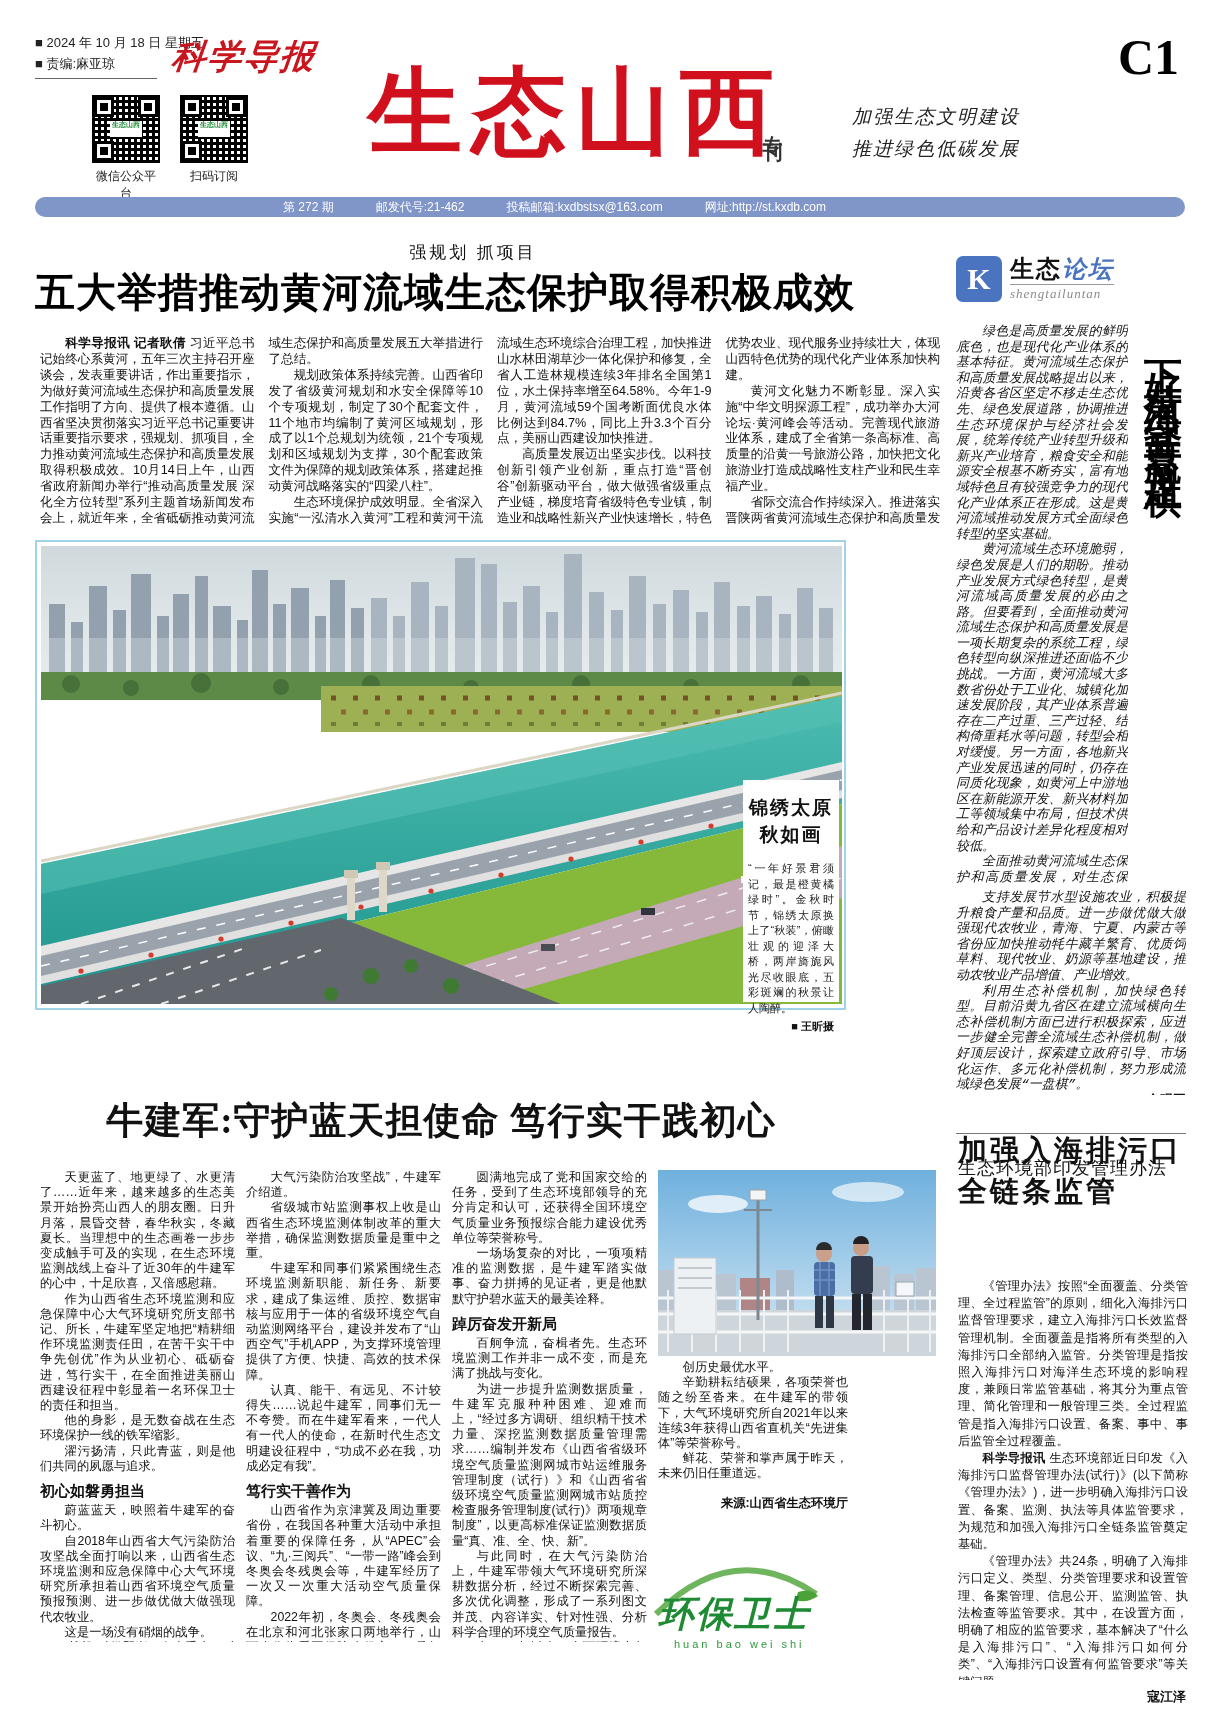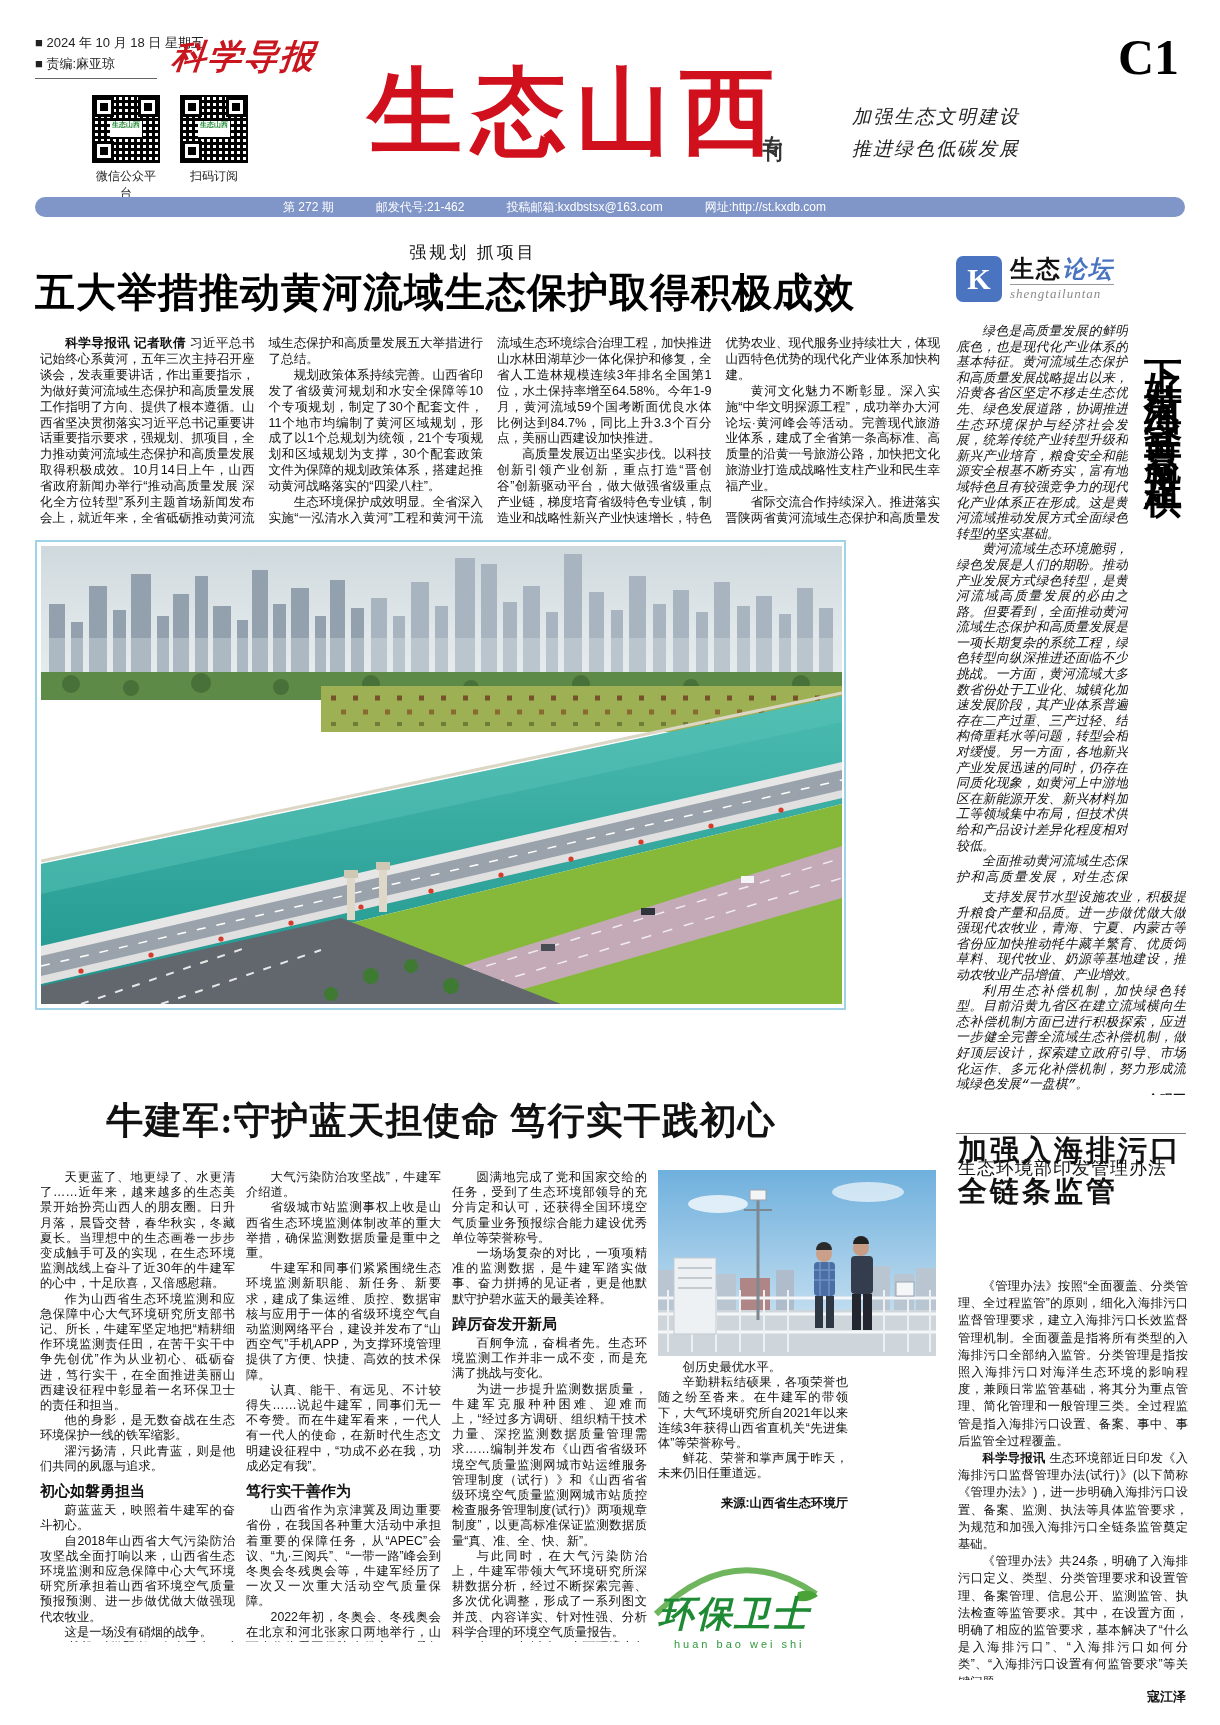--- a/index.html
+++ b/index.html
@@ -258,20 +258,28 @@
         <rect x="303" y="324" width="14" height="8" fill="#cfc8b4"></rect>
       <rect x="338" y="322" width="8" height="44" fill="#ded8c8"></rect>
         <rect x="335" y="316" width="14" height="8" fill="#cfc8b4"></rect>
       <g fill="#3f7a33">
           <circle cx="330" cy="430" r="8"></circle>
           <circle cx="370" cy="420" r="7"></circle>
           <circle cx="410" cy="440" r="8"></circle>
           <circle cx="290" cy="448" r="7"></circle>
         </g>
     </svg>
+    <div class="photo-caption">
+      <div class="cap-title">
+        <div>锦绣太原</div>
+        <div>秋如画</div>
+      </div>
+      <div class="cap-text">“一年好景君须记，最是橙黄橘绿时”。金秋时节，锦绣太原换上了“秋装”，俯瞰壮观的迎泽大桥，两岸旖旎风光尽收眼底，五彩斑斓的秋景让人陶醉。</div>
+      <div class="cap-credit">■ 王昕摄</div>
+    </div>
   </div>
 
   <div class="abs forum-logo">
     <div class="k-box">K</div>
     <div>
       <div class="forum-name">
         <span>生态</span><span class="n2">论坛</span>
       </div>
       <div class="forum-pinyin">shengtailuntan</div>
     </div>

